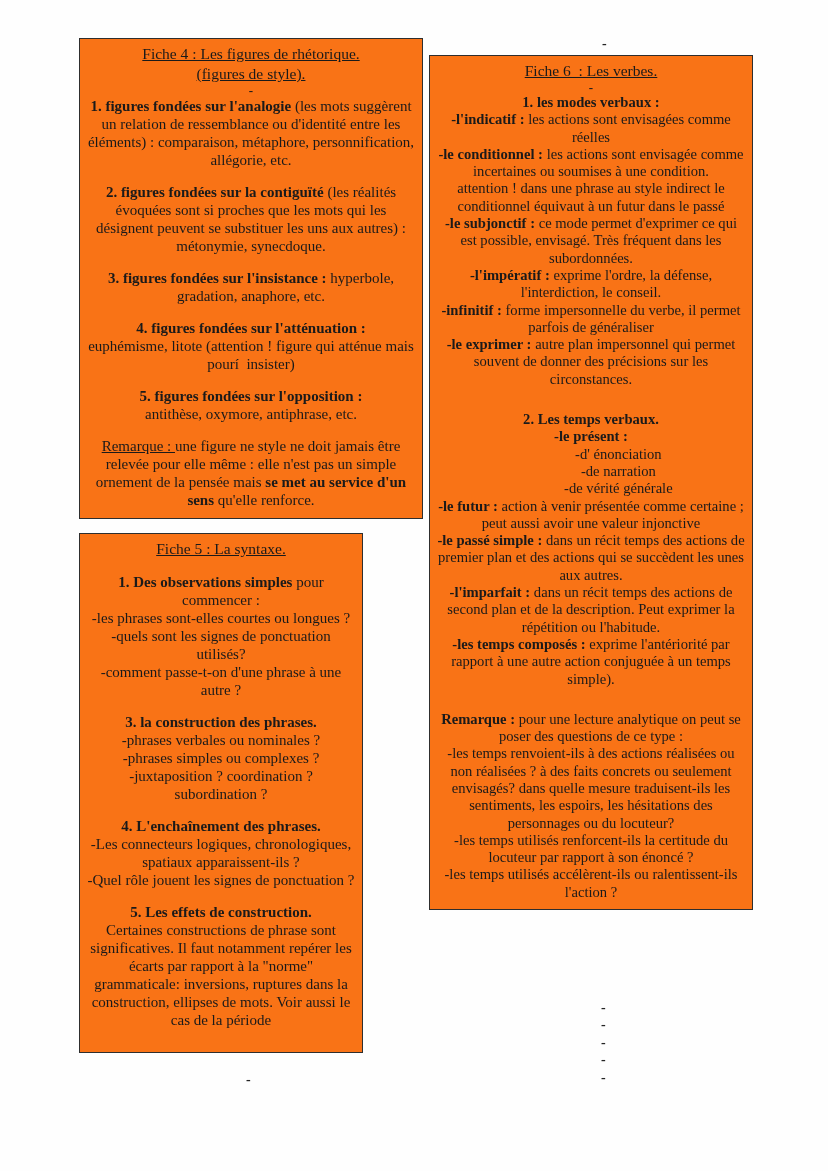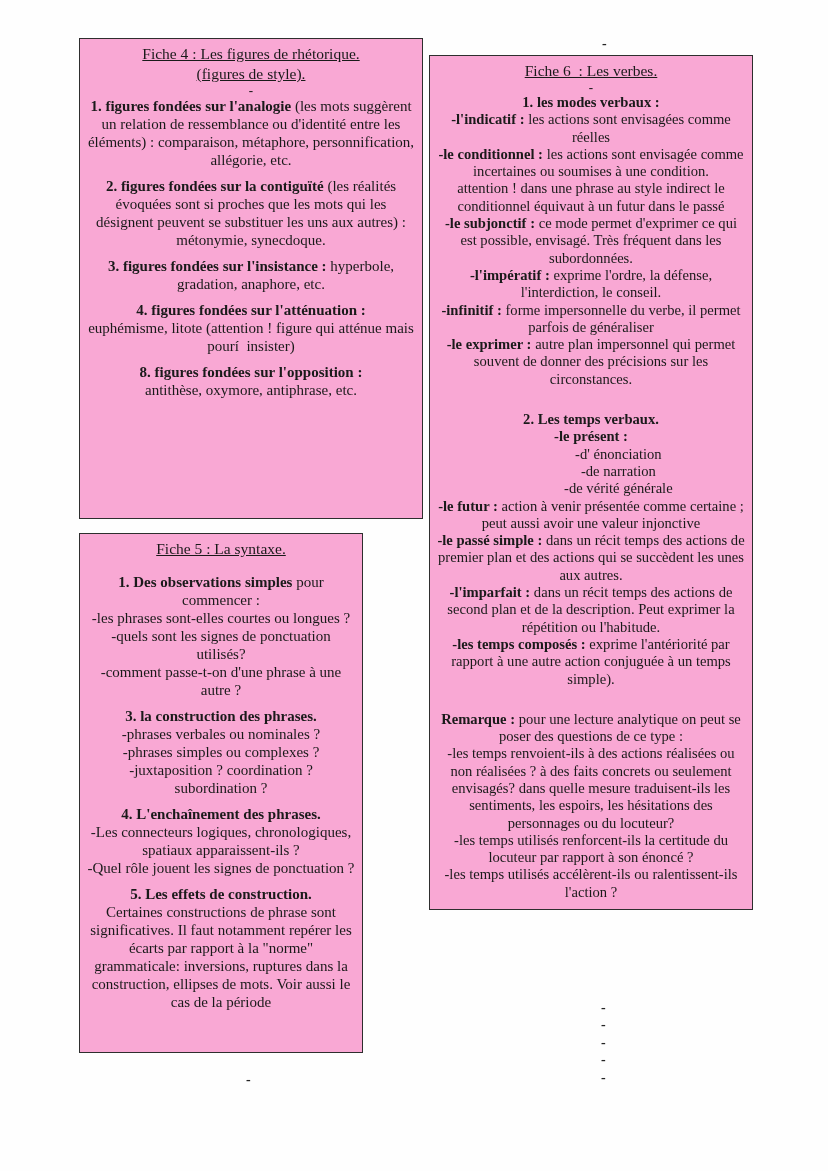--- a/index.html
+++ b/index.html
@@ -9,21 +9,21 @@
     height: 1171px;
     background: #fefefe;
     font-family: "Liberation Serif", "DejaVu Serif", serif;
     color: #1a1a1a;
     overflow: hidden;
   }
   .box {
     position: absolute;
     box-sizing: border-box;
     border: 1.5px solid #2e2e2e;
-    background: #f9a8d4;
+    background: #f97316;
     padding: 5px 7px 8px 7px;
   }
   #fiche4 { left: 79px;  top: 38px;  width: 344px; min-height: 481px; }
   #fiche5 { left: 79px;  top: 533px; width: 284px; min-height: 520px; }
   #fiche6 { left: 429px; top: 55px;  width: 324px; min-height: 779px; }
   .title {
     text-align: center;
     text-decoration: underline;
     font-size: 15.5px;
     line-height: 20px;
@@ -33,21 +33,21 @@
     text-align: center;
     font-size: 13px;
     line-height: 13px;
     font-weight: bold;
   }
   .body { margin-top: 0; text-align: center; }
   #fiche5 .body { margin-top: 14px; }
   #fiche4 .body, #fiche5 .body { font-size: 15px;   line-height: 18px; }
   #fiche6 .body                { font-size: 14.6px; line-height: 17.3px; }
   .para { white-space: pre-wrap; }
-  .para + .para { margin-top: 8px; }
+  .para + .para { margin-top: 14px; }
   #fiche6 .para + .para { margin-top: 23px; }
   .b { font-weight: bold; }
   .u { text-decoration: underline; }
   .stray {
     position: absolute;
     font-size: 14px;
     font-weight: bold;
     color: #242424;
   }
   #stray-above-fiche6 { left: 602px; top: 36px; }
@@ -67,22 +67,23 @@
   <section class="box" id="fiche4">
     <div class="title">Fiche 4 : Les figures de rhétorique.</div>
     <div class="title">(figures de style).</div>
     <div class="dashline">-</div>
     <div class="body">
         <div class="para"><span class="b">1. figures fondées sur l'analogie</span><span> (les mots suggèrent un relation de ressemblance ou d'identité entre les éléments) : comparaison, métaphore, personnification, allégorie, etc.</span></div>
         <div class="para"><span class="b">2. figures fondées sur la contiguïté</span><span> (les réalités évoquées sont si proches que les mots qui les désignent peuvent se substituer les uns aux autres) : métonymie, synecdoque.</span></div>
         <div class="para"><span class="b">3. figures fondées sur l'insistance :</span><span> hyperbole, gradation, anaphore, etc.</span></div>
         <div class="para"><span class="b">4. figures fondées sur l'atténuation :</span><span>
 euphémisme, litote (attention ! figure qui atténue mais pourí  insister)</span></div>
-        <div class="para"><span class="b">8. figures fondées sur l'opposition :</span><span>
+        <div class="para"><span class="b">5. figures fondées sur l'opposition :</span><span>
 antithèse, oxymore, antiphrase, etc.</span></div>
+        <div class="para"><span class="u">Remarque : </span><span>une figure ne style ne doit jamais être relevée pour elle même : elle n'est pas un simple ornement de la pensée mais </span><span class="b">se met au service d'un sens</span><span> qu'elle renforce.</span></div>
       </div>
   </section>
 
   <section class="box" id="fiche5">
     <div class="title">Fiche 5 : La syntaxe.</div>
     <div class="body">
         <div class="para"><span class="b">1. Des observations simples</span><span> pour commencer :
 -les phrases sont-elles courtes ou longues ?
 -quels sont les signes de ponctuation utilisés?
 -comment passe-t-on d'une phrase à une autre ?</span></div>

